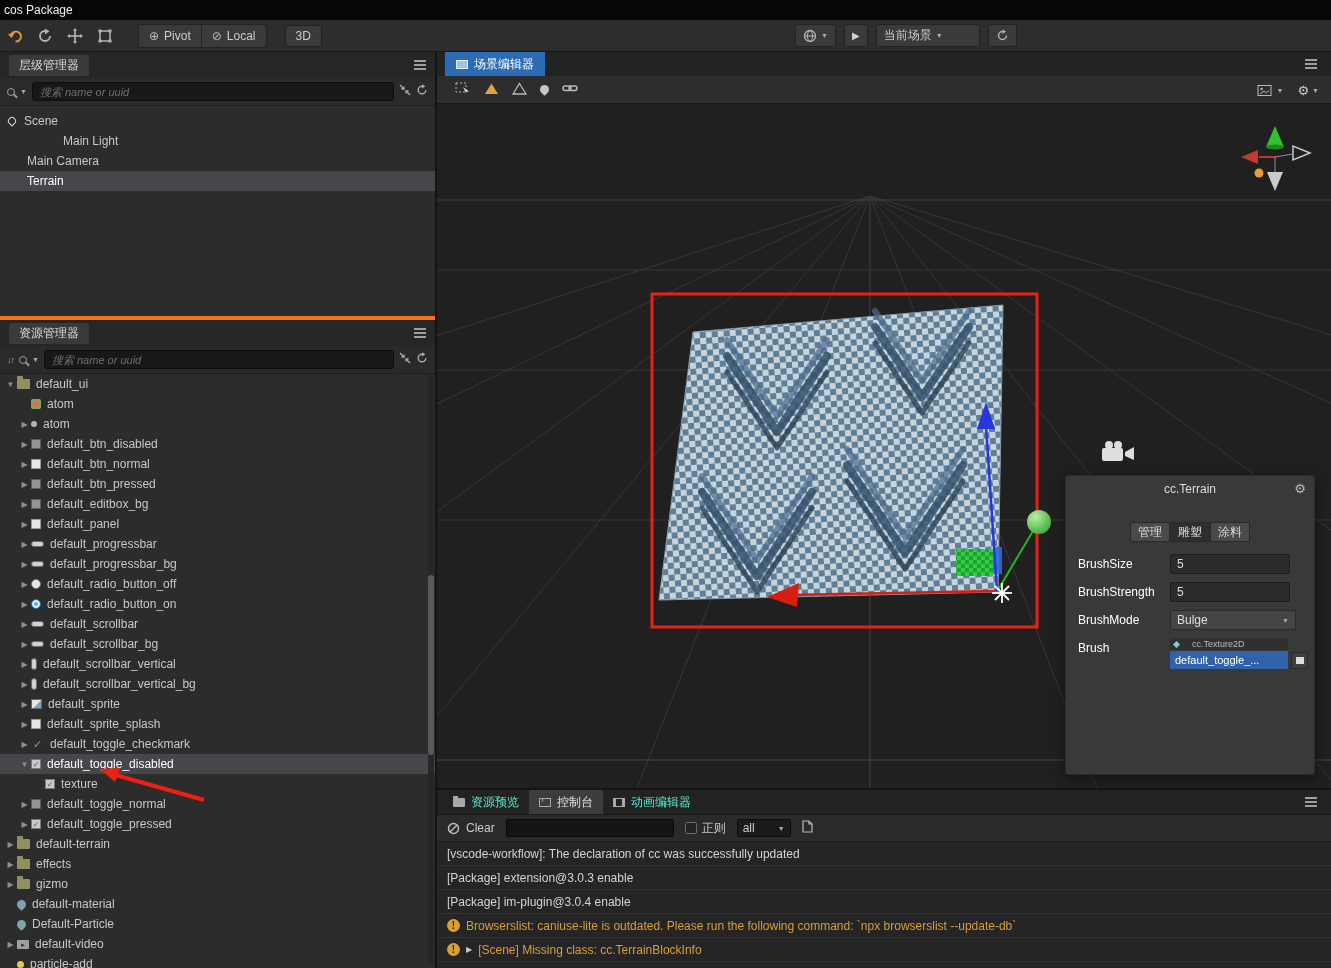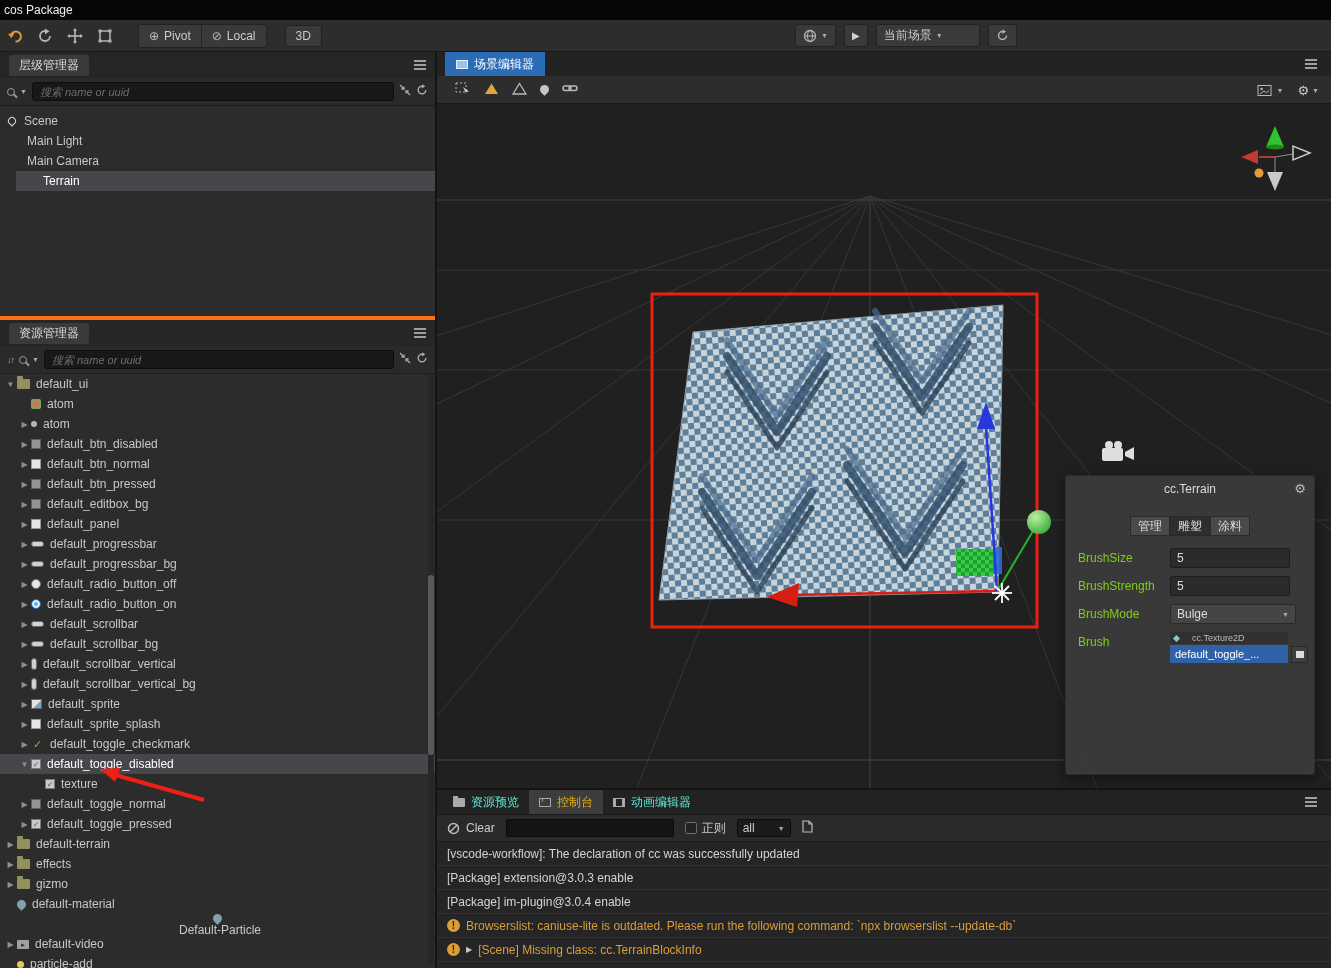--- a/index.html
+++ b/index.html
@@ -77,43 +77,43 @@
   .st-right{position:absolute;right:12px;top:0;height:28px;display:flex;align-items:center;gap:14px}
   .drop{width:9px;height:9px;background:#c6c6c6;border-radius:50% 50% 50% 0;transform:rotate(-45deg)}
   .scene-canvas{flex:1;position:relative;background:#202020;min-height:0}
   .scene-svg{position:absolute;inset:0;width:100%;height:100%}
 
   
   .terrain-panel{position:absolute;left:628px;top:371px;width:250px;height:300px;background:rgba(58,58,58,.97);
                  border:1px solid #2c2c2c;border-radius:3px;box-shadow:0 4px 14px rgba(0,0,0,.45);z-index:5}
   .tp-head{height:26px;display:flex;align-items:center;justify-content:center;position:relative;color:#ddd}
   .tp-gear{position:absolute;right:8px;top:5px;color:#bbb;font-size:13px}
-  .tp-tabs{display:flex;justify-content:center;margin:14px 0 12px}
+  .tp-tabs{display:flex;justify-content:center;margin:20px 0 12px}
   .tp-tab{min-width:34px;height:20px;display:flex;align-items:center;justify-content:center;background:#4a4a4a;border:1px solid #2a2a2a;color:#ddd;padding:0 7px}
   .tp-tab.active{background:#2e2e2e}
   .tp-row{display:flex;align-items:center;padding:0 12px;margin-bottom:8px}
   .tp-row.top{align-items:flex-start}
-  .tp-label{width:92px;color:#84cc16;flex:none}
+  .tp-label{width:92px;color:#ffffff;flex:none}
   .tp-input{width:120px;height:20px;background:#2b2b2b;border:1px solid #1e1e1e;border-radius:2px;color:#ddd;padding:0 6px;outline:none;
             font:12px "Liberation Sans","DejaVu Sans",sans-serif}
   .tp-select{width:126px;height:20px;background:#454545;border:1px solid #2a2a2a;border-radius:2px;color:#ddd;
              display:flex;align-items:center;justify-content:space-between;padding:0 6px}
   .tp-brushwrap{display:flex;align-items:flex-end}
   .tp-brushbox{width:118px}
   .tp-type{font-size:9px;color:#bbb;background:#303030;padding:1px 4px;display:flex;align-items:center;gap:13px}
   .tp-typedot{width:5px;height:5px;background:#79d2cf;transform:rotate(45deg);flex:none}
   .tp-asset{height:18px;background:#2f62a8;color:#fff;font-size:11px;display:flex;align-items:center;padding:0 5px;margin-top:1px;white-space:nowrap;overflow:hidden}
   .tp-assetbtn{width:17px;height:17px;background:#3f3f3f;border:1px solid #282828;margin-left:3px;display:flex;align-items:center;justify-content:center}
   .tp-assetbtn span{width:8px;height:7px;background:#ddd;display:block}
 
   
   .console{height:180px;flex:none;display:flex;flex-direction:column;border-top:2px solid #141414;background:#252526}
   .c-tabs{height:24px;background:#222;display:flex;align-items:center;padding-left:6px;position:relative;flex:none}
   .c-tab{height:24px;display:flex;align-items:center;gap:6px;padding:0 10px;color:#5eead4}
-  .c-tab.active{background:#3d3d3d;color:#eab308}
+  .c-tab.active{background:#3d3d3d;color:#e5e5e5}
   .cicon{display:inline-block;flex:none}
   .cicon-folder{width:12px;height:9px;background:#a9a9a9;border-radius:1px;position:relative}
   .cicon-folder::before{content:"";position:absolute;top:-2px;left:0;width:5px;height:2px;background:#a9a9a9}
   .cicon-term{width:12px;height:9px;border:1px solid #a9a9a9;position:relative}
   .cicon-term::after{content:"›";position:absolute;left:1px;top:-4px;font-size:9px;color:#a9a9a9}
   .cicon-film{width:12px;height:9px;border:1px solid #a9a9a9;border-left:3px solid #a9a9a9;border-right:3px solid #a9a9a9}
   .c-toolbar{height:28px;background:#2a2a2a;border-top:1px solid #1b1b1b;border-bottom:1px solid #1b1b1b;
              display:flex;align-items:center;gap:11px;padding-left:10px;flex:none}
   .c-clear{display:flex;align-items:center;gap:6px;color:#ccc}
   .c-input{width:168px;height:18px;background:#141414;border:1px solid #0b0b0b;border-radius:2px;outline:none;color:#ccc;padding:0 5px;
@@ -239,27 +239,27 @@
                 <path d="M9.8 6 A3.8 3.8 0 1 1 6 2.2" fill="none" stroke="#aaa" stroke-width="1.4"></path>
                 <polygon points="6,0.2 6,4.4 9.4,2.2" fill="#aaa"></polygon>
               </svg>
           </span>
         </div>
         <div class="tree" id="h-tree">
             <div class="trow" style="padding-left: 8px;">
               <span class="ticon-scene"></span>
               <span class="tlabel">Scene</span>
             </div>
-            <div class="trow" style="padding-left: 26px;">
+            <div class="trow" style="padding-left: 26px; margin-left: 36px;">
               <span class="tlabel">Main Light</span>
             </div>
             <div class="trow" style="padding-left: 26px;">
               <span class="tlabel">Main Camera</span>
             </div>
-            <div class="trow sel" style="padding-left: 26px; margin-left: 16px;">
+            <div class="trow sel" style="padding-left: 26px;">
               <span class="tlabel">Terrain</span>
             </div>
           </div>
       </section>
 
       <section class="panel-assets">
         <div class="p-head">
           <span class="p-title">资源管理器</span>
           <span class="ham"></span>
         </div>
@@ -414,21 +414,21 @@
             <div class="trow" style="padding-left: 4px;">
               <span class="tree-arrow">▶</span>
               <span class="ticon ticon-folder"></span>
               <span class="tlabel">gizmo</span>
             </div>
             <div class="trow" style="padding-left: 4px;">
               <span class="tree-arrow"></span>
               <span class="ticon ticon-droplet"></span>
               <span class="tlabel">default-material</span>
             </div>
-            <div class="trow" style="padding-left: 4px; flex-direction: column;">
+            <div class="trow" style="padding-left: 4px;">
               <span class="tree-arrow"></span>
               <span class="ticon ticon-droplet"></span>
               <span class="tlabel">Default-Particle</span>
             </div>
             <div class="trow" style="padding-left: 4px;">
               <span class="tree-arrow">▶</span>
               <span class="ticon ticon-video">▸</span>
               <span class="tlabel">default-video</span>
             </div>
             <div class="trow" style="padding-left: 4px;">

